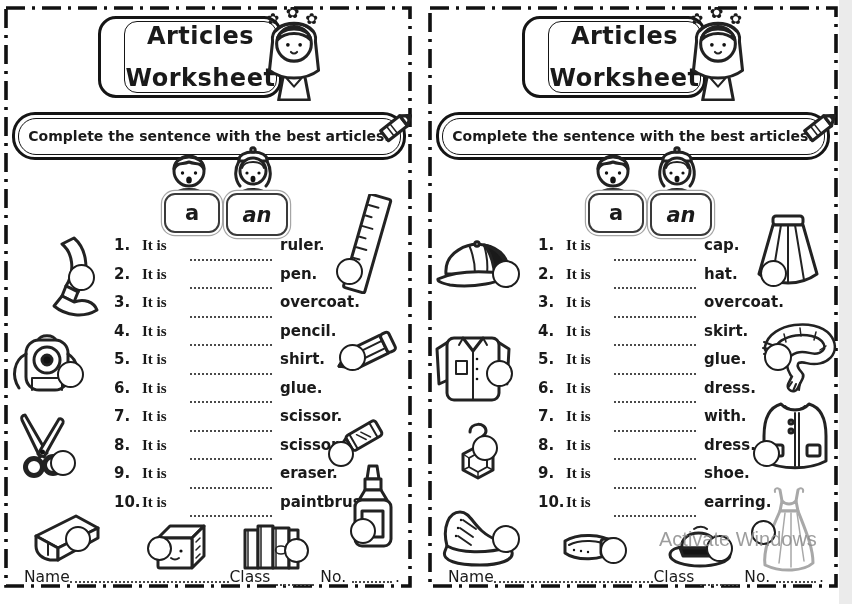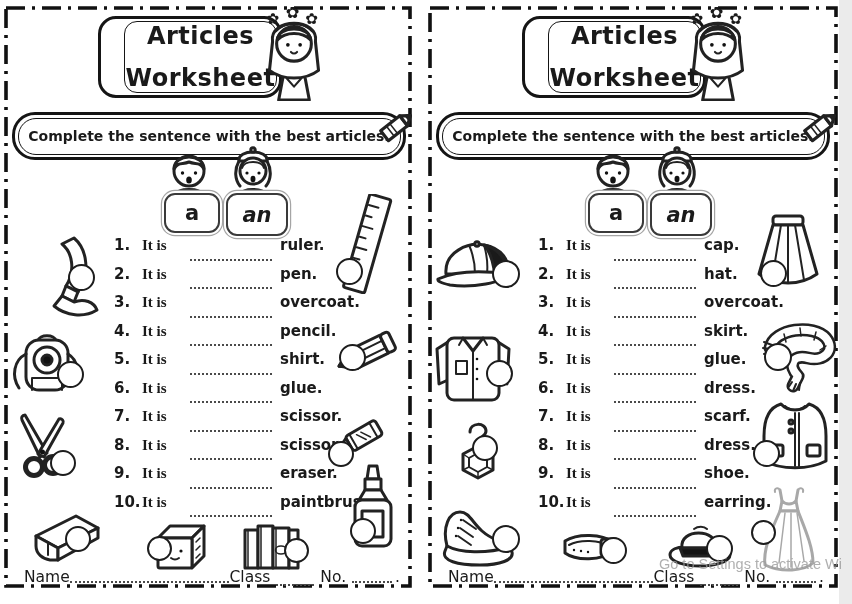--- a/index.html
+++ b/index.html
@@ -425,21 +425,21 @@
       <div class="qrow">
           <span class="qnum">6.</span>
           <span class="qpre">It is</span>
           <span class="blank"></span>
           <span>dress.</span>
         </div>
       <div class="qrow">
           <span class="qnum">7.</span>
           <span class="qpre">It is</span>
           <span class="blank"></span>
-          <span>scarf.</span>
+          <span>with.</span>
         </div>
       <div class="qrow">
           <span class="qnum">8.</span>
           <span class="qpre">It is</span>
           <span class="blank"></span>
           <span>dress.</span>
         </div>
       <div class="qrow">
           <span class="qnum">9.</span>
           <span class="qpre">It is</span>
@@ -575,14 +575,14 @@
       <span>Name</span>
       <span class="fdots fd-name"></span>
       <span>Class</span>
       <span class="fdots fd-class"></span>
       <span>No.</span>
       <span class="fdots fd-no"></span>
       <span>.</span>
     </div>
   </div>
 
-  <div class="wm wm2">Go to Settings to activate Wi</div>
+  <div class="wm wm1">Activate Windows</div>
 </div>
 
 </body></html>

